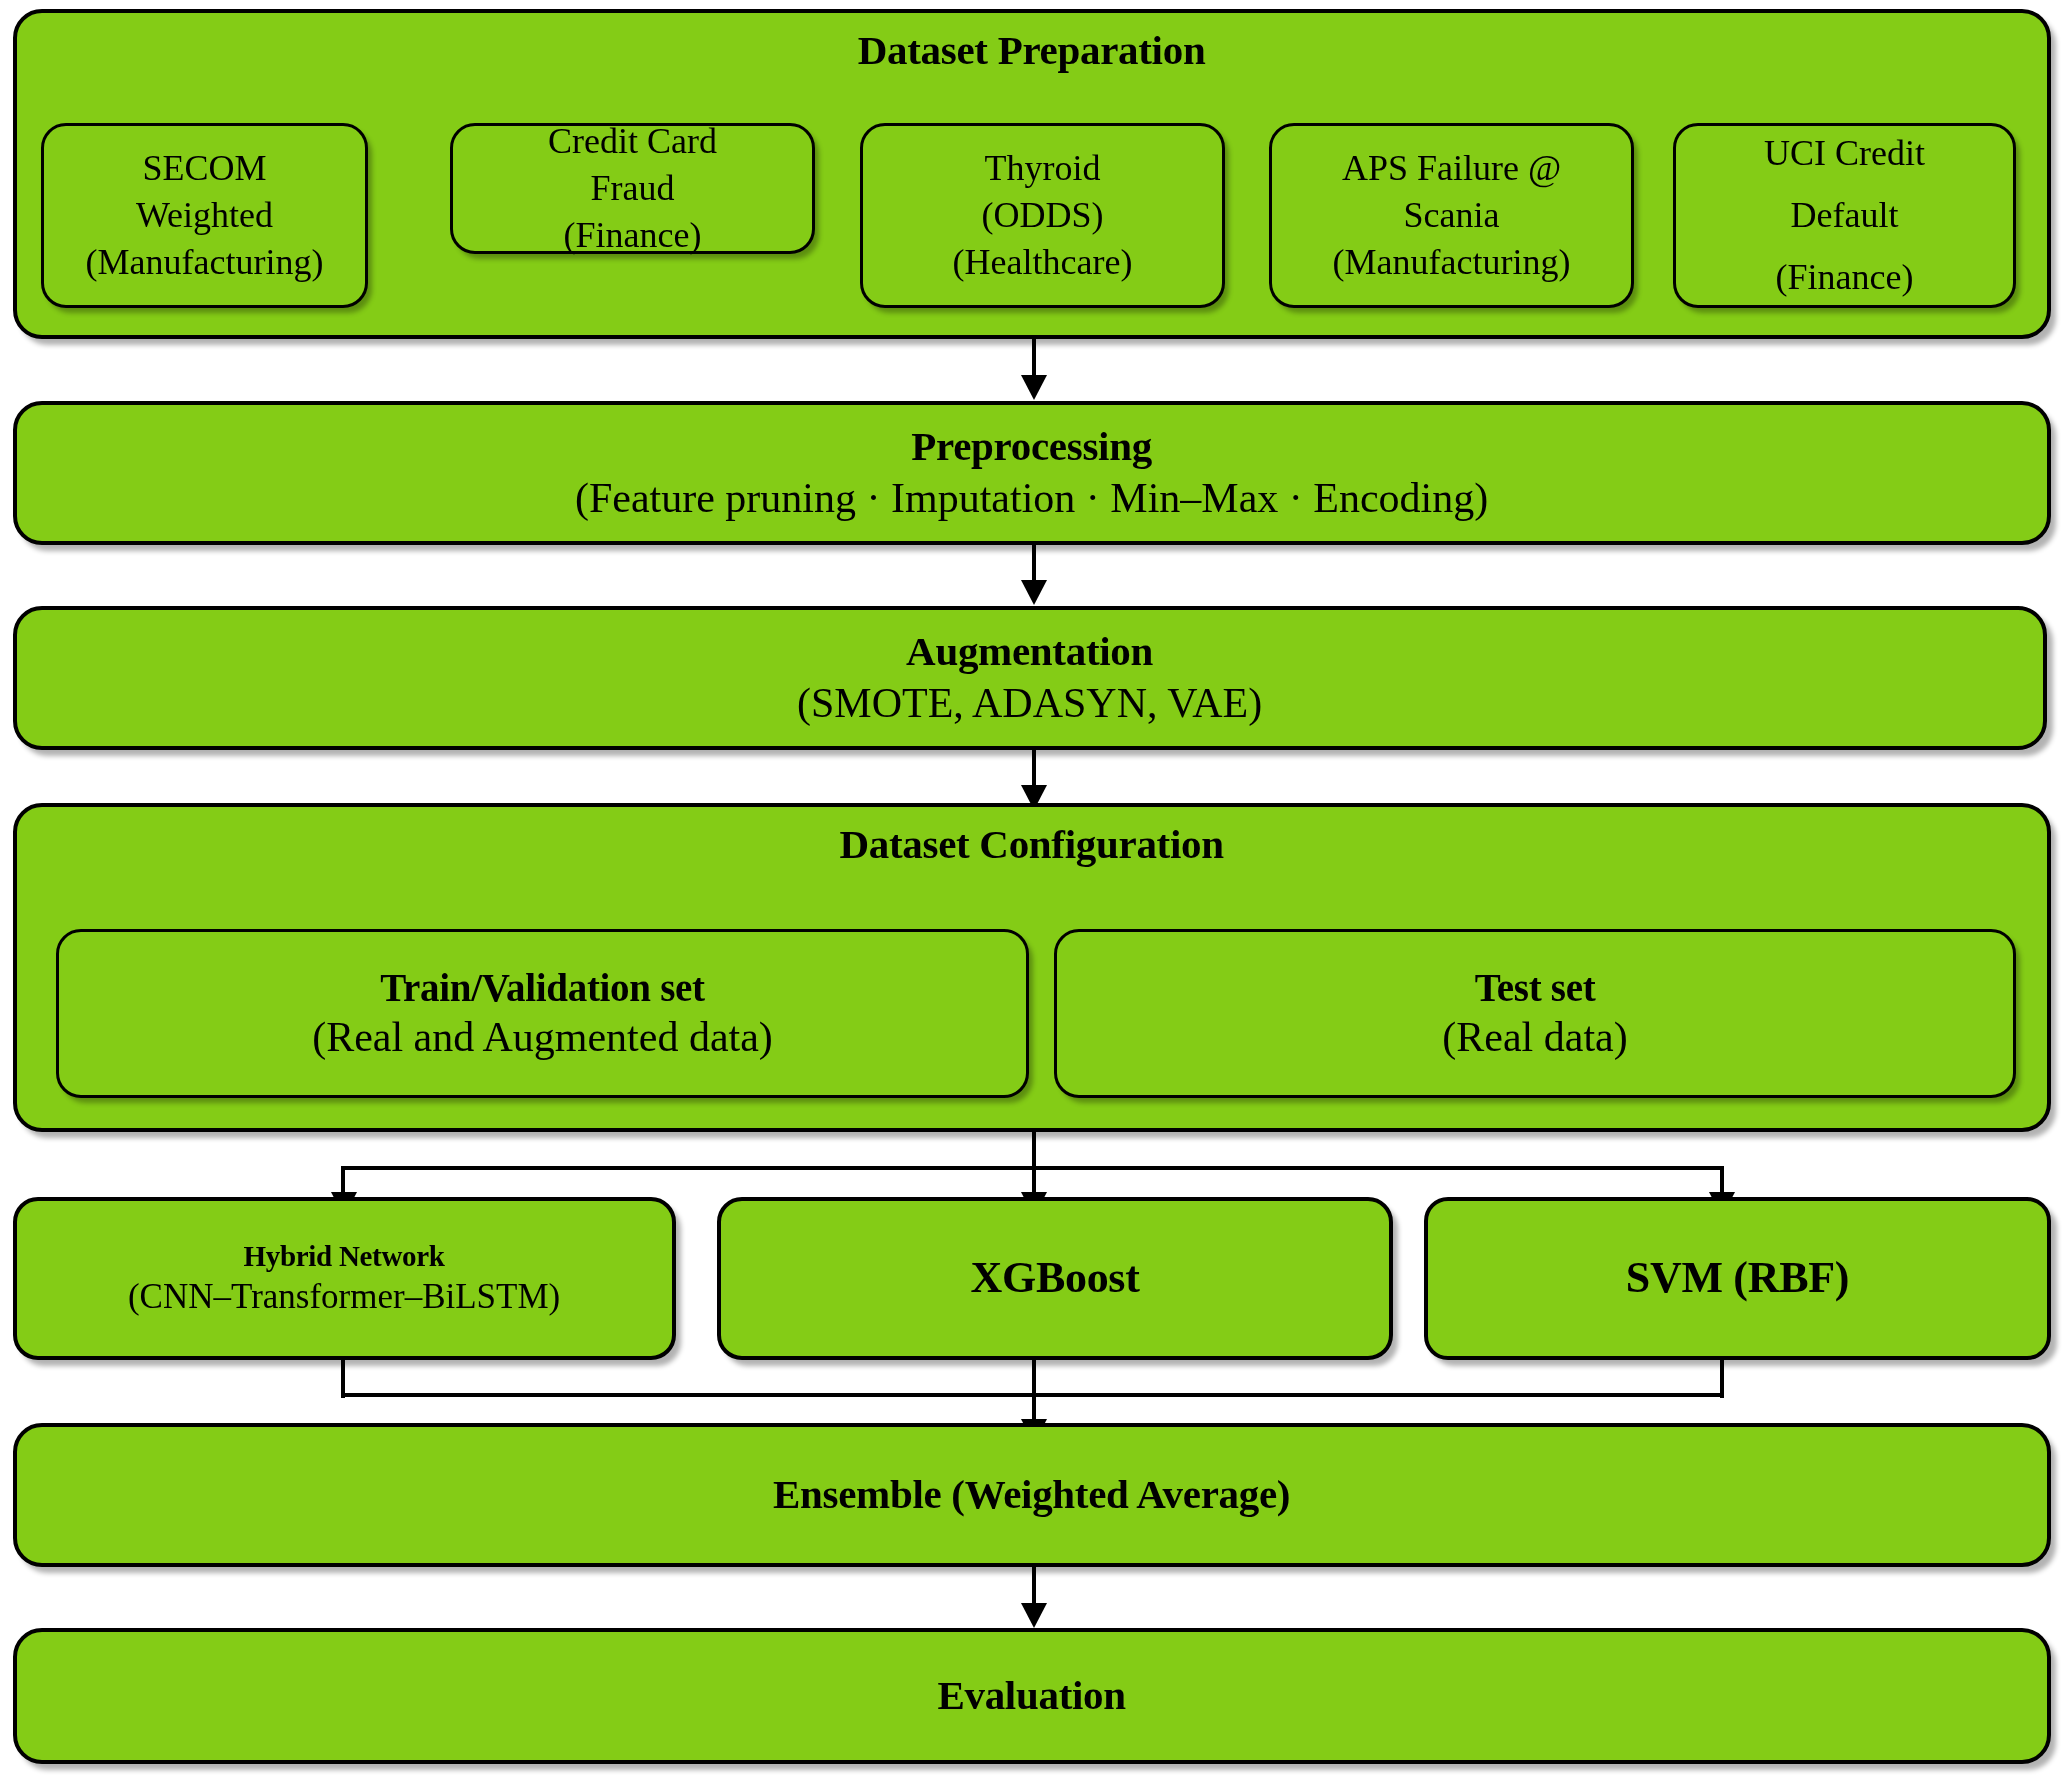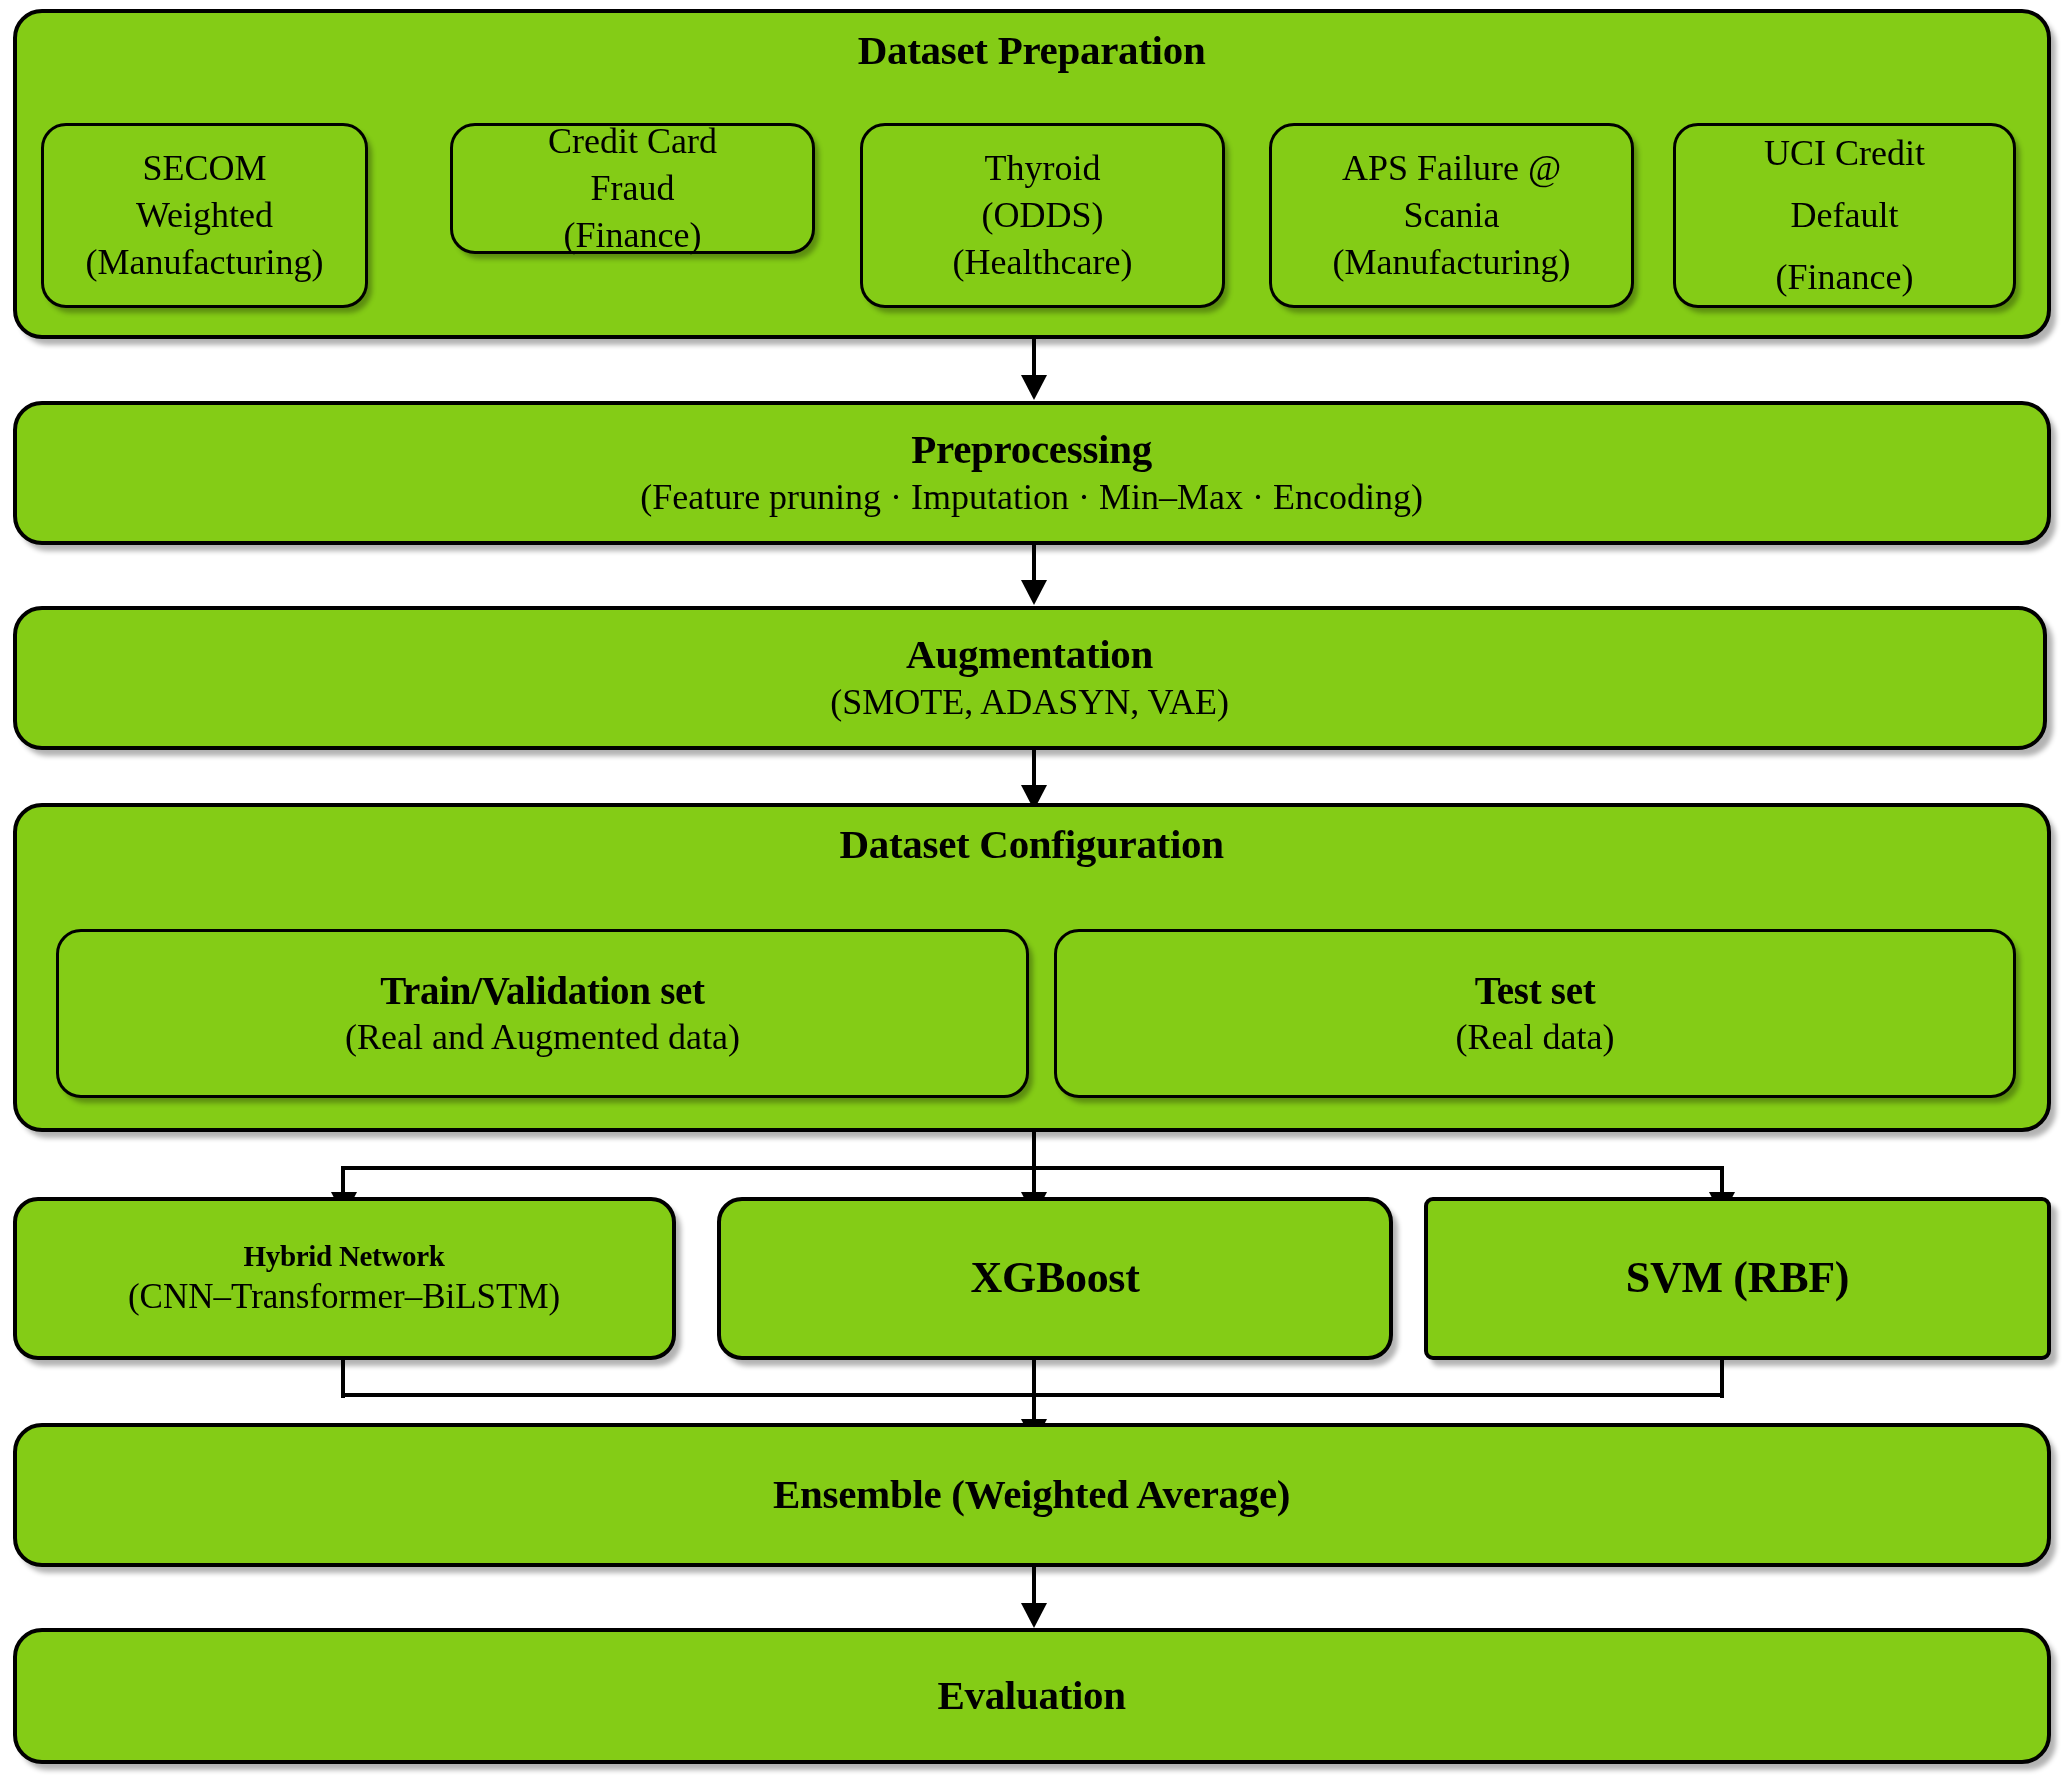--- a/index.html
+++ b/index.html
@@ -55,21 +55,21 @@
     font-weight: bold;
     font-size: 41px;
     line-height: 1.06;
     text-align: center;
     white-space: nowrap;
     margin-top: 16.3px;
     letter-spacing: -0.3px;
   }
   .sub {
     font-weight: normal;
-    font-size: 36px;
+    font-size: 42px;
     line-height: 1.1;
     text-align: center;
     white-space: nowrap;
     margin-top: 6.3px;
   }
   .leafline {
     font-weight: normal;
     font-size: 36px;
     line-height: 1.30;
     text-align: center;
@@ -180,21 +180,21 @@
 
   <div class="box" style="left:12.6px; top:1197px; width:663px; height:163px; border-radius:25px;">
     <div class="title" style="font-size:29px;">Hybrid Network</div>
     <div class="sub" style="font-size:35px;">(CNN–Transformer–BiLSTM)</div>
   </div>
 
   <div class="box" style="left:717px; top:1197px; width:676px; height:163px; border-radius:25px;">
     <div class="title" style="font-size:44px;">XGBoost</div>
   </div>
 
-  <div class="box" style="left:1424px; top:1197px; width:627px; height:163px; border-radius:9px;">
+  <div class="box" style="left:1424px; top:1197px; width:627px; height:163px; border-radius:24px;">
     <div class="title" style="font-size:44px;">SVM (RBF)</div>
   </div>
 
   <div class="vline" style="left:341px; top:1360px; height:38px;"></div>
   <div class="vline" style="left:1032px; top:1360px; height:38px;"></div>
   <div class="vline" style="left:1720px; top:1360px; height:38px;"></div>
   <div class="hline" style="left:341px; top:1393px; width:1383px;"></div>
   <div class="vline" style="left:1032px; top:1393px; height:30px;"></div>
   <div class="arrowhead" style="left:1021px; top:1419px;"></div>
 

